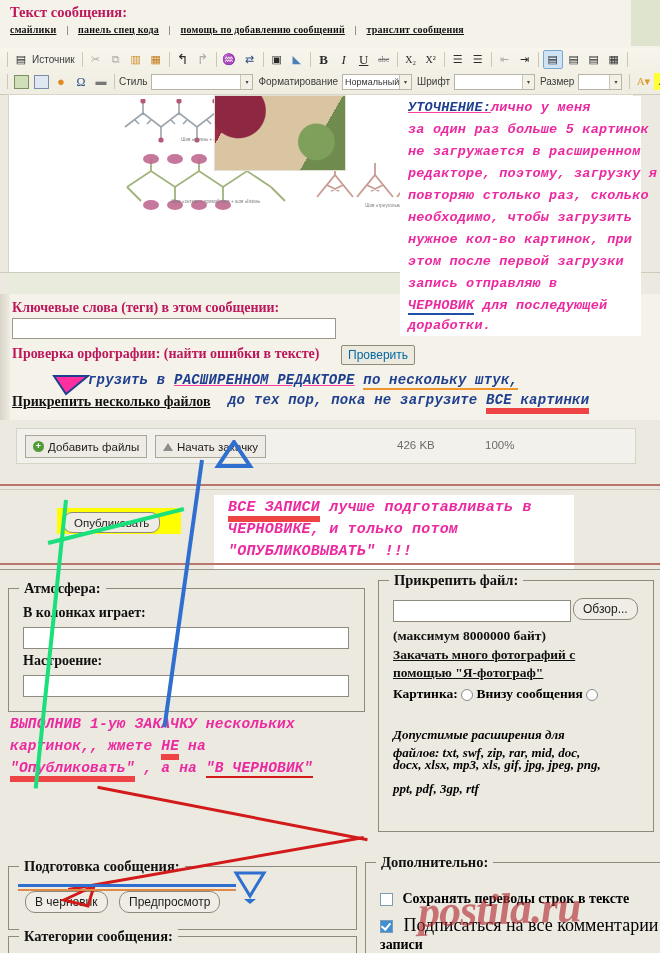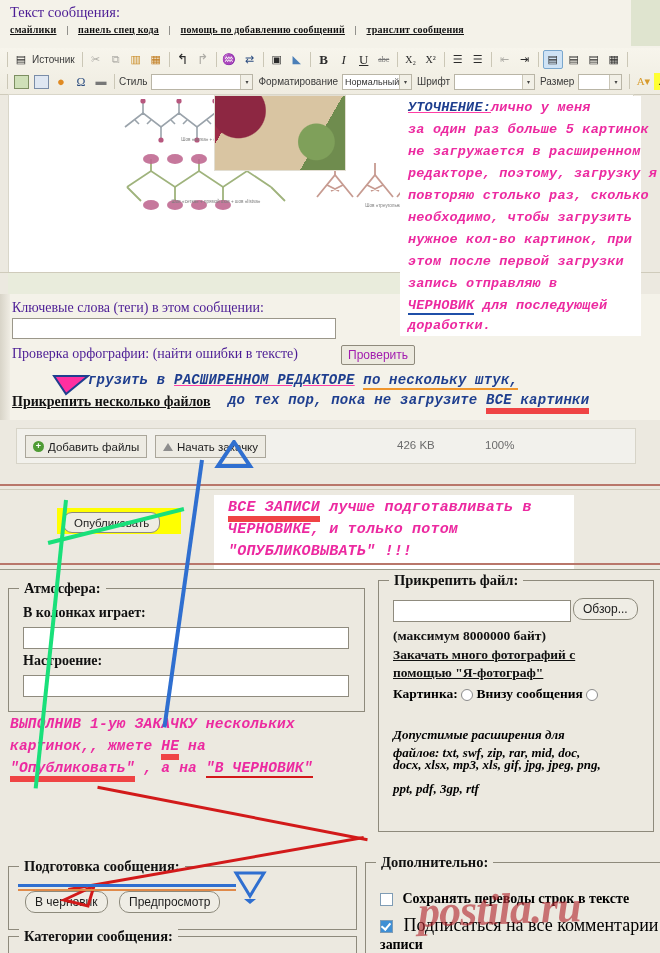--- a/index.html
+++ b/index.html
@@ -6,21 +6,21 @@
   body{
     width:660px;height:953px;overflow:hidden;position:relative;
     background:#ece9e0;
     font-family:"Liberation Serif", serif;
     -webkit-font-smoothing:none;
   }
   .page{position:absolute;left:0;top:0;width:660px;height:953px;}
 
   
   .abs{position:absolute;}
-  .lbl{font-family:"Liberation Serif",serif;font-weight:normal;color:#4c1d95;}
+  .lbl{font-family:"Liberation Serif",serif;font-weight:bold;color:#be185d;}
   .lnk{color:#111;text-decoration:underline;font-weight:bold;}
 
   
   #top-band{left:0;top:0;width:660px;height:48px;background:#f4f2e9;}
   #top-right-strip{left:631px;top:0;width:29px;height:46px;background:#dfe4cf;}
   #msg-text-label{left:10px;top:4px;font-size:14.5px;}
   #links-row{left:10px;top:24px;font-size:10px;letter-spacing:.2px;}
   #links-row .sep{padding:0 7px;font-weight:normal;color:#333;}
 
   
@@ -61,21 +61,21 @@
   .vert-wm{position:absolute;right:4px;top:6px;writing-mode:vertical-rl;
     font-size:5px;color:#9a9a9a;font-family:"Liberation Sans",sans-serif;}
 
   
   #kw-block{left:0;top:294px;width:660px;height:126px;background:#f4f2e9;}
   #kw-label{left:12px;top:300px;font-size:14px;}
   #kw-input{left:12px;top:318px;width:318px;height:17px;background:#fff;
     border:1px solid #9b978a;}
   #spell-label{left:12px;top:346px;font-size:14px;}
   #spell-btn{left:341px;top:345px;height:18px;padding:0 6px;background:#eceadf;
-    border:1px solid #8e8a7c;border-radius:2px;font-size:12px;color:#a21caf;
+    border:1px solid #8e8a7c;border-radius:2px;font-size:12px;color:#0369a1;
     display:flex;align-items:center;font-family:"Liberation Sans",sans-serif;}
   #attach-link{left:12px;top:394px;font-size:14px;}
 
   
   #uploader-wrap{left:0;top:420px;width:660px;height:62px;background:#ece9e0;}
   #uploader{left:16px;top:428px;width:618px;height:34px;background:#f2f1ec;
     border:1px solid #d7d4c8;}
   .ubtn{position:absolute;top:6px;height:21px;background:#edebe3;
     border:1px solid #aaa69a;display:flex;align-items:center;gap:4px;padding:0 7px;
     font-family:"Liberation Sans",sans-serif;font-size:11.5px;color:#222;}

